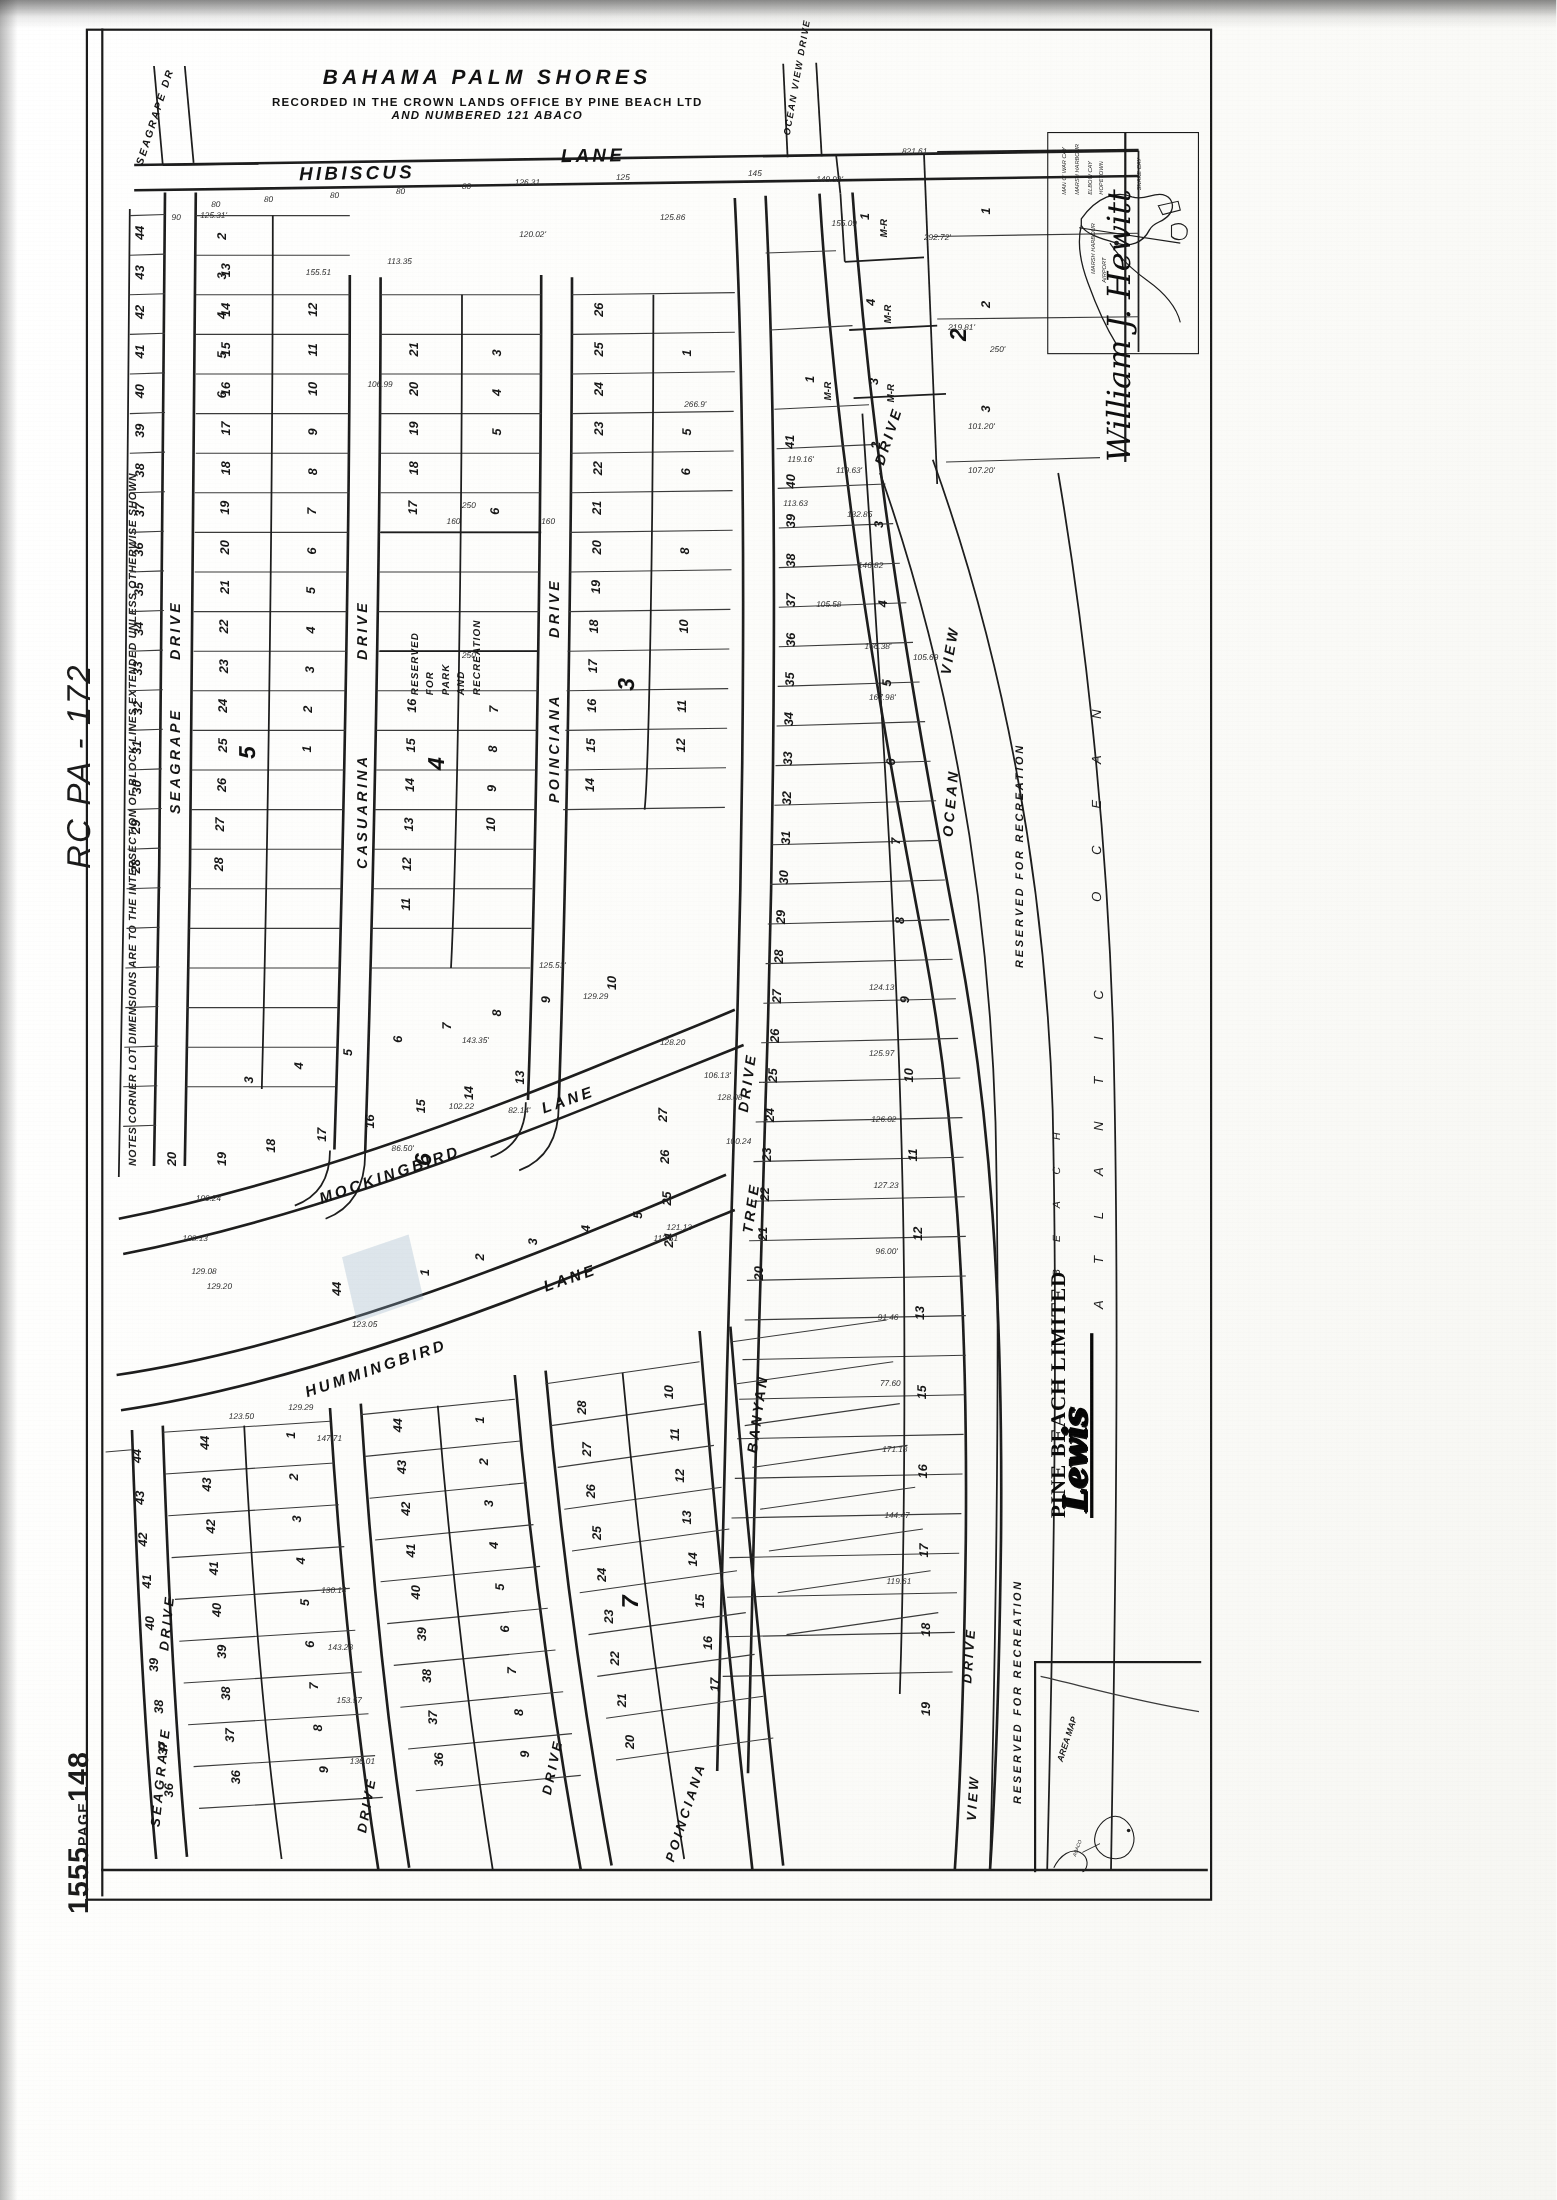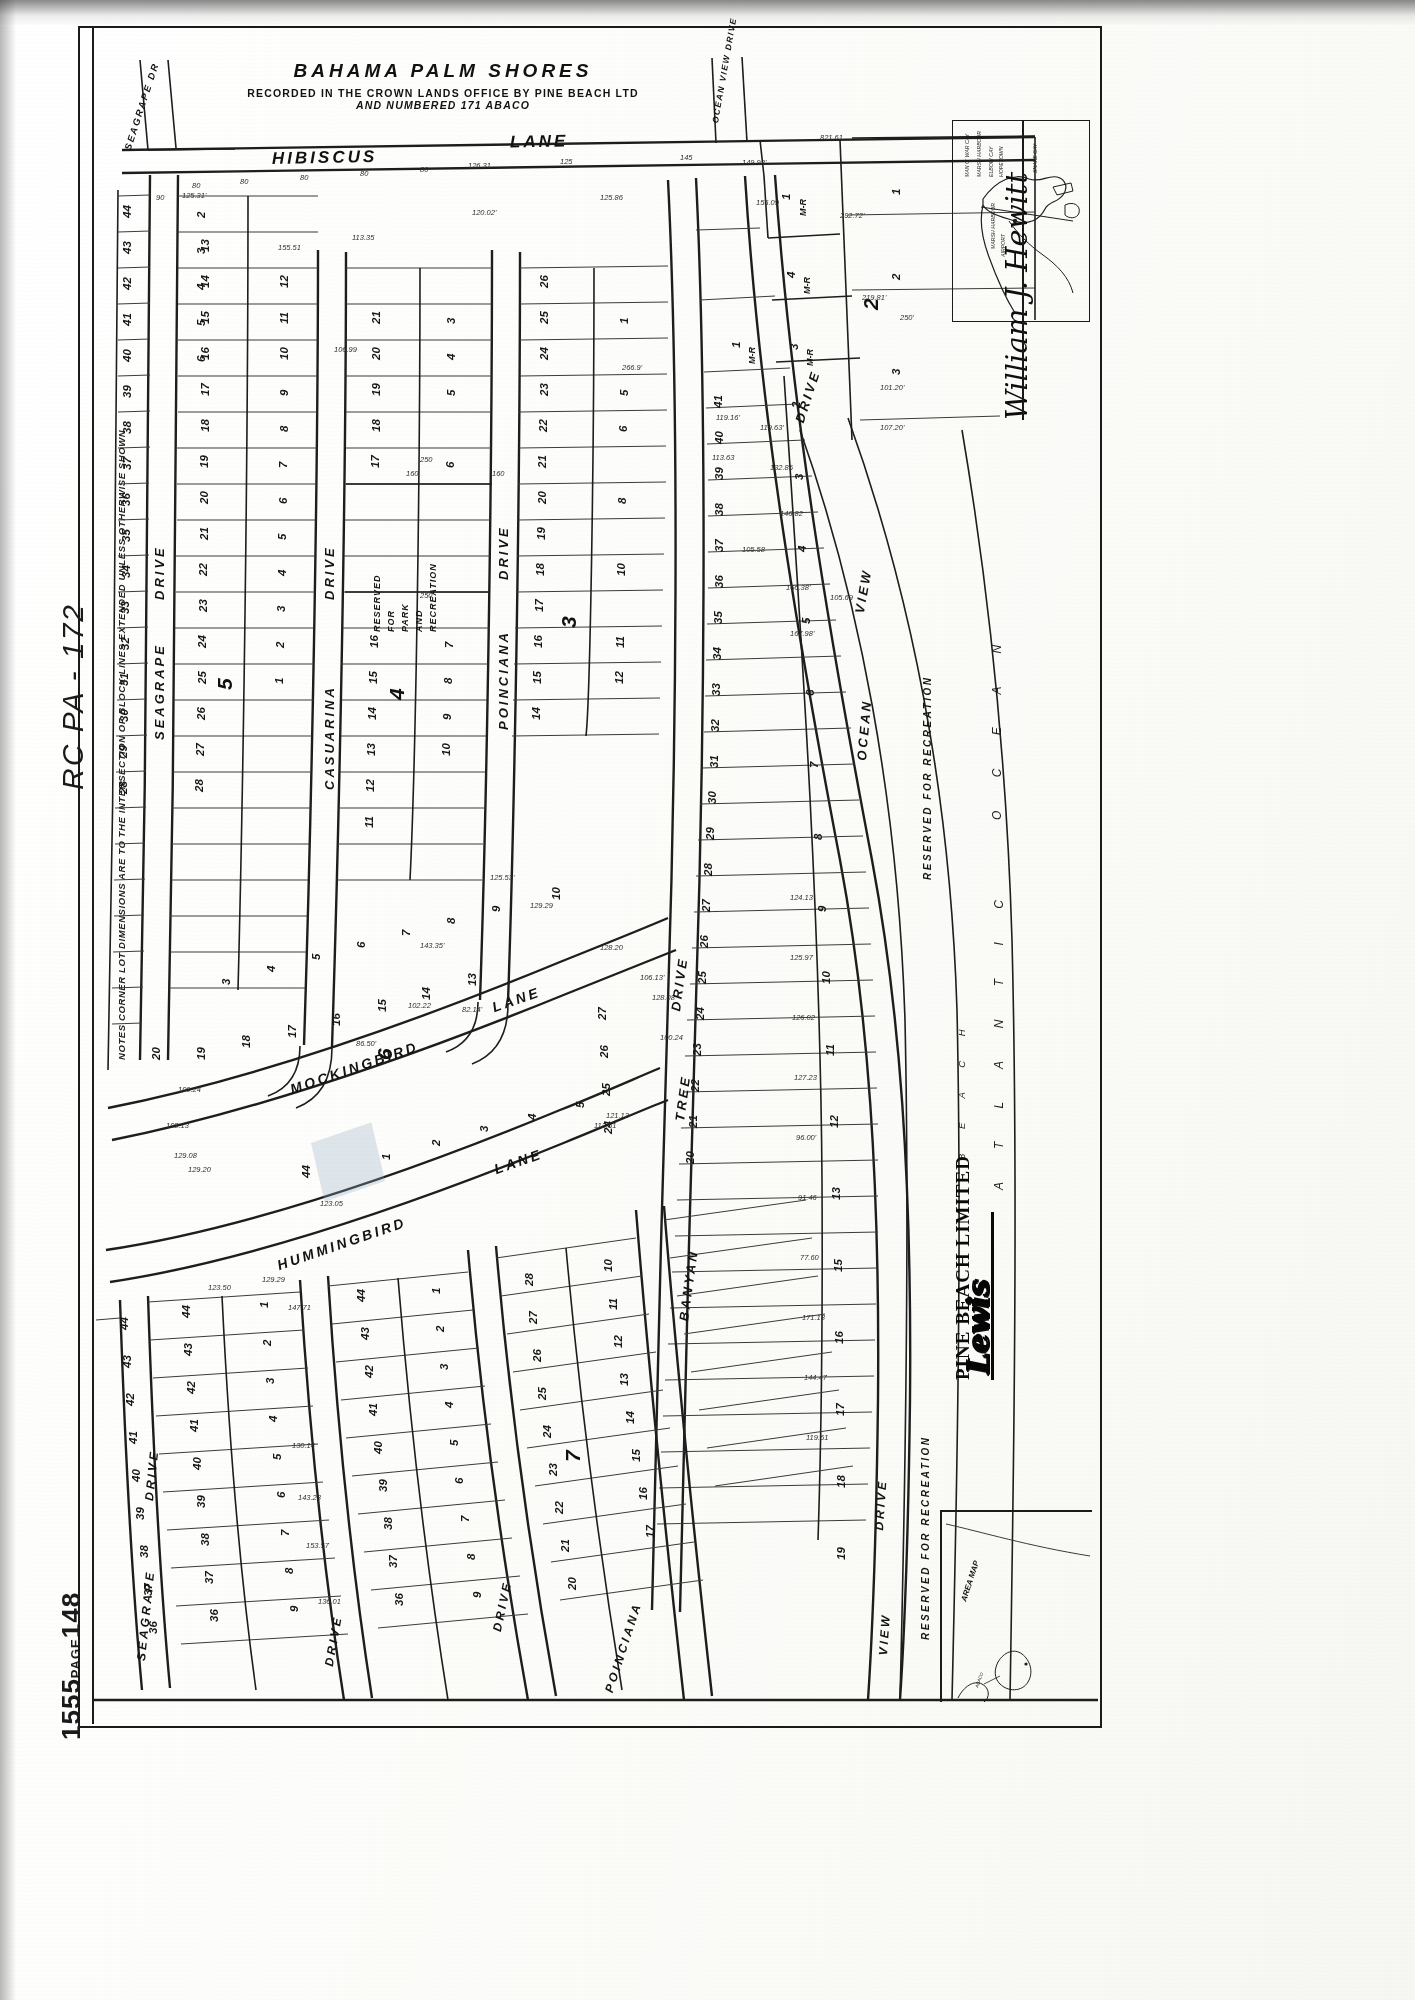--- a/index.html
+++ b/index.html
@@ -74,21 +74,21 @@
 
 <div id="sheet">
   <div class="paper-tint"></div>
 
   <div class="plat-border" style="left:78px;top:26px;width:1020px;height:1698px;"></div>
   <div class="ln" style="left:92px;top:26px;width:2px;height:1698px;"></div>
 
   <div id="title-block">
     <div class="t1">BAHAMA PALM SHORES</div>
     <div class="t2">RECORDED IN THE CROWN LANDS OFFICE BY PINE BEACH LTD</div>
-    <div class="t3">AND NUMBERED 171 ABACO</div>
+    <div class="t3">AND NUMBERED 121 ABACO</div>
   </div>
 
   <div class="txt rot90" id="doc-ref" style="left:56px;top:790px;">RC PA - 172</div>
   <div class="txt rot90" id="page-ref" style="left:56px;top:1740px;">
     <span>1555</span><span class="sm">PAGE</span><span>148</span>
   </div>
   <div class="txt rot90" id="notes-text" style="left:116px;top:1060px;">NOTES  CORNER LOT DIMENSIONS ARE TO THE INTERSECTION OF BLOCK LINES EXTENDED UNLESS OTHERWISE SHOWN</div>
 
   <svg class="overlay" viewBox="0 0 1415 2000">
     <defs>

